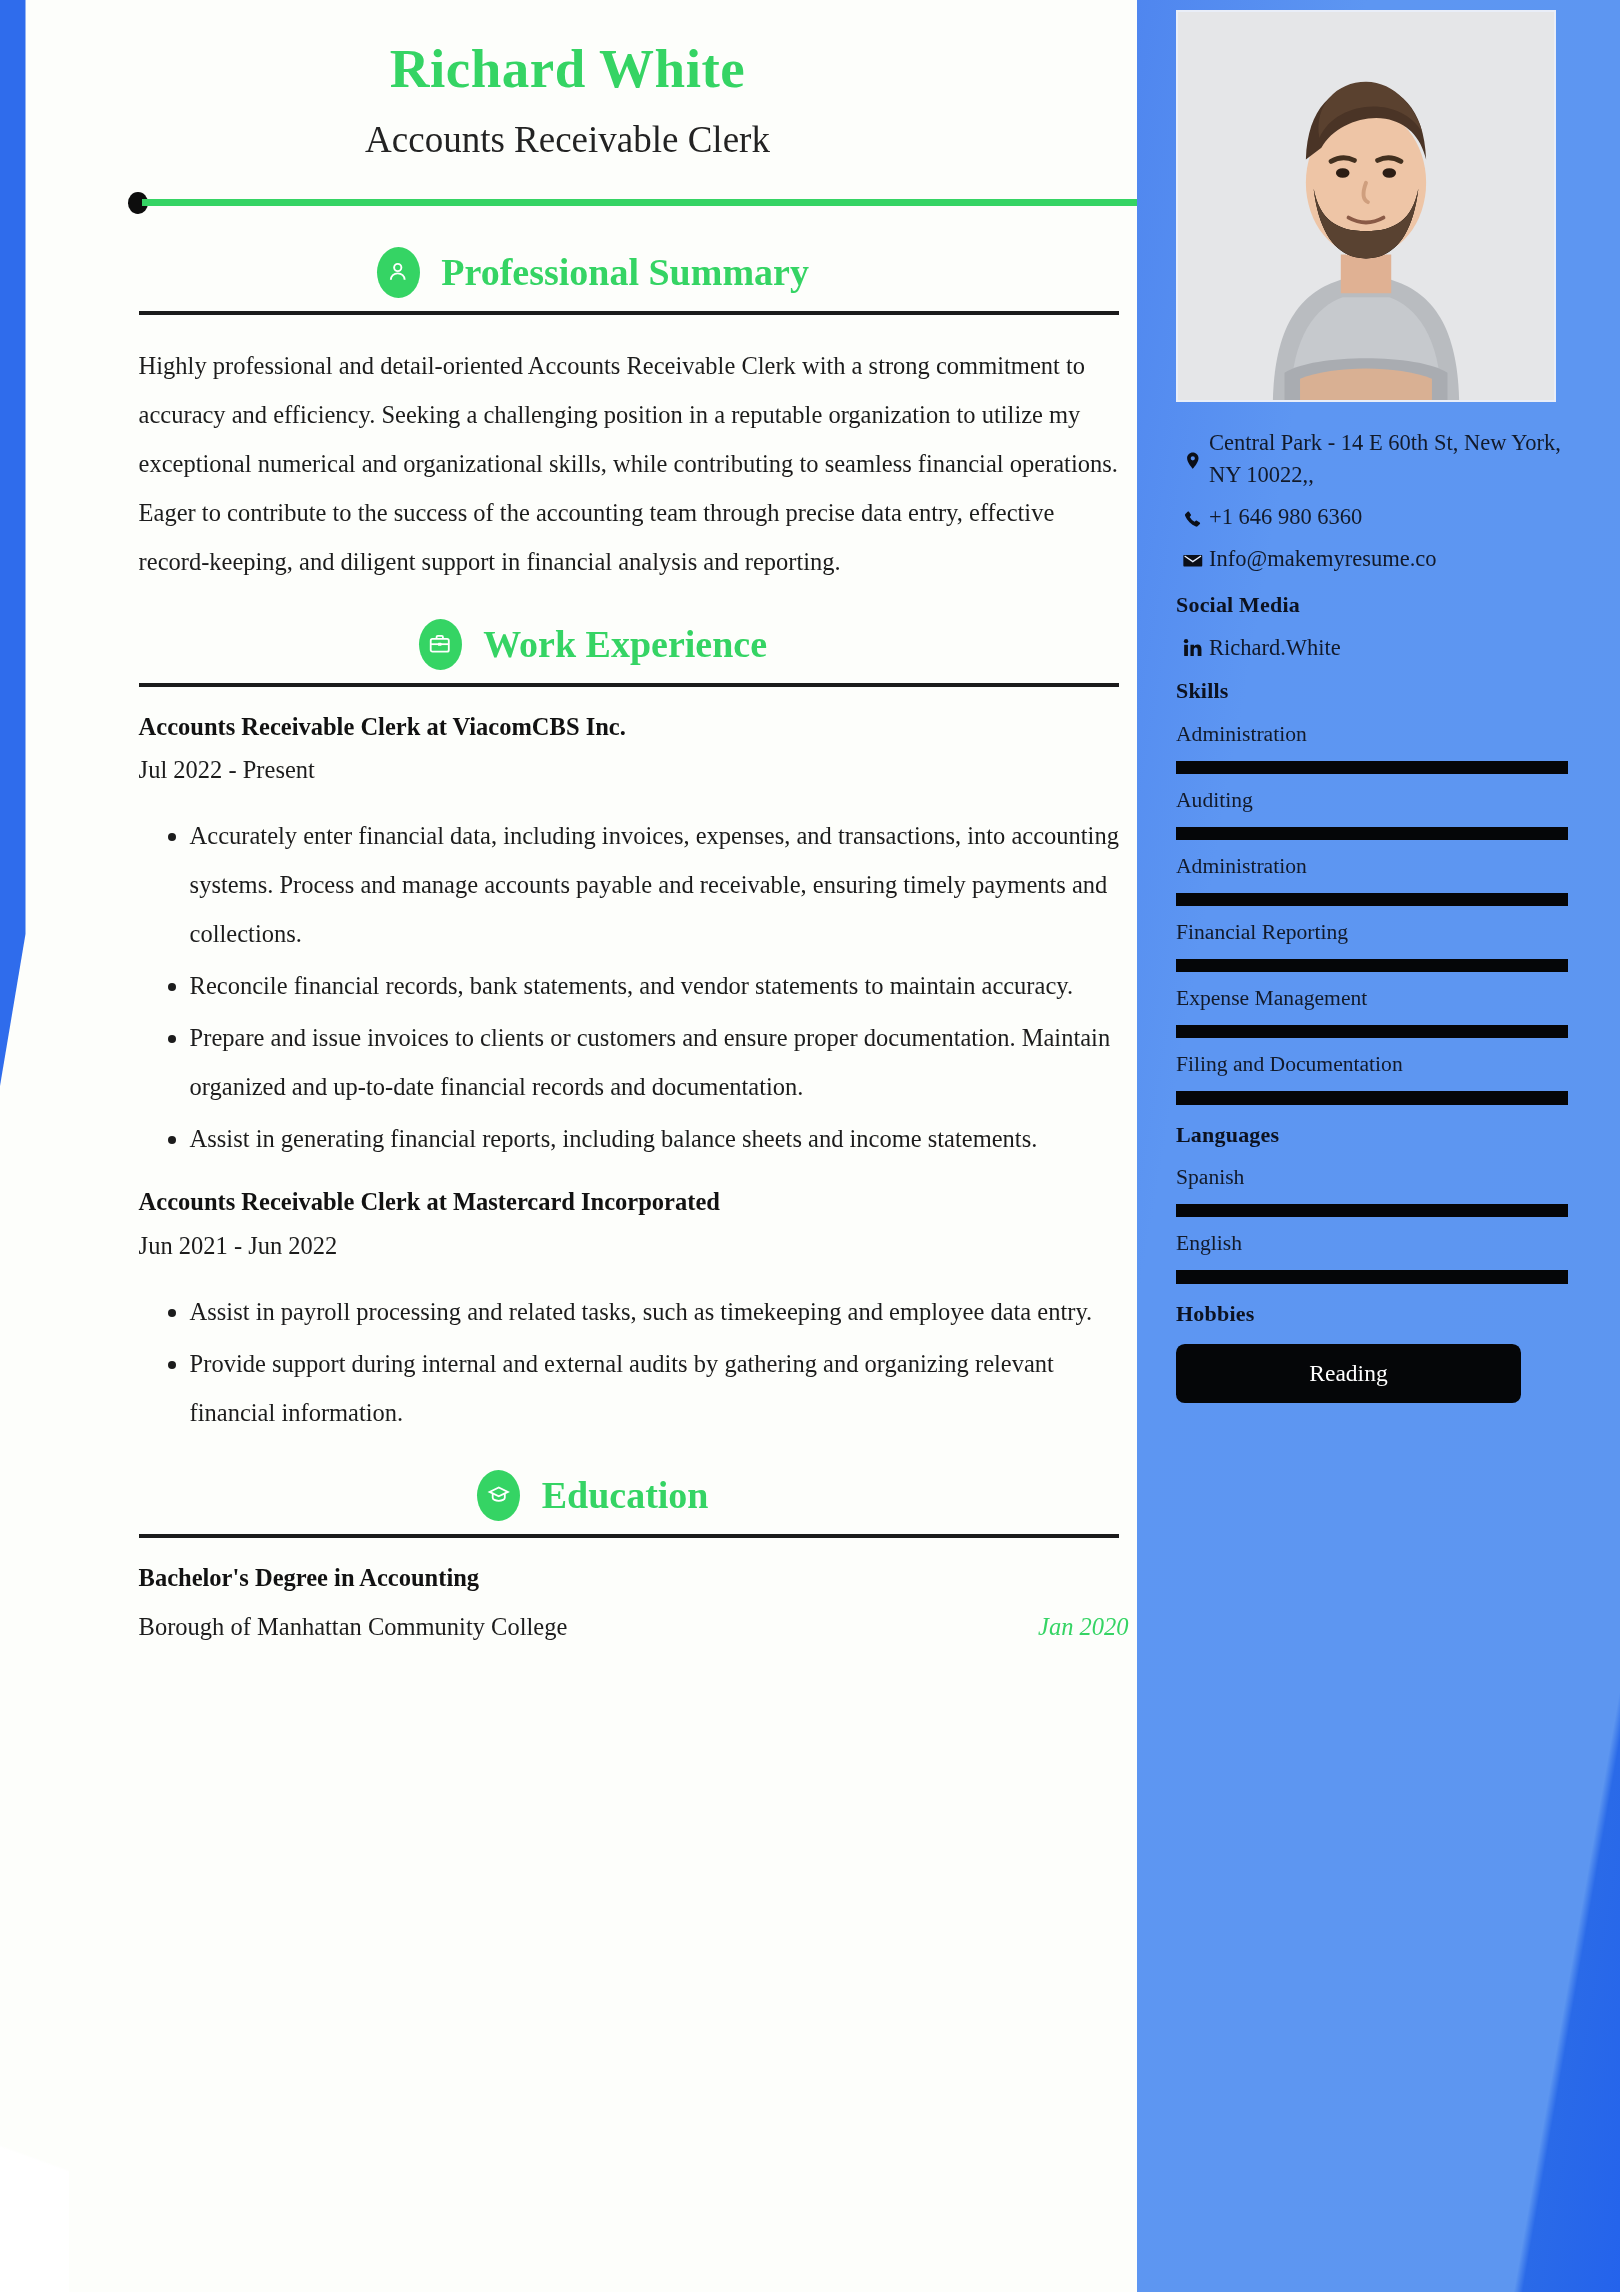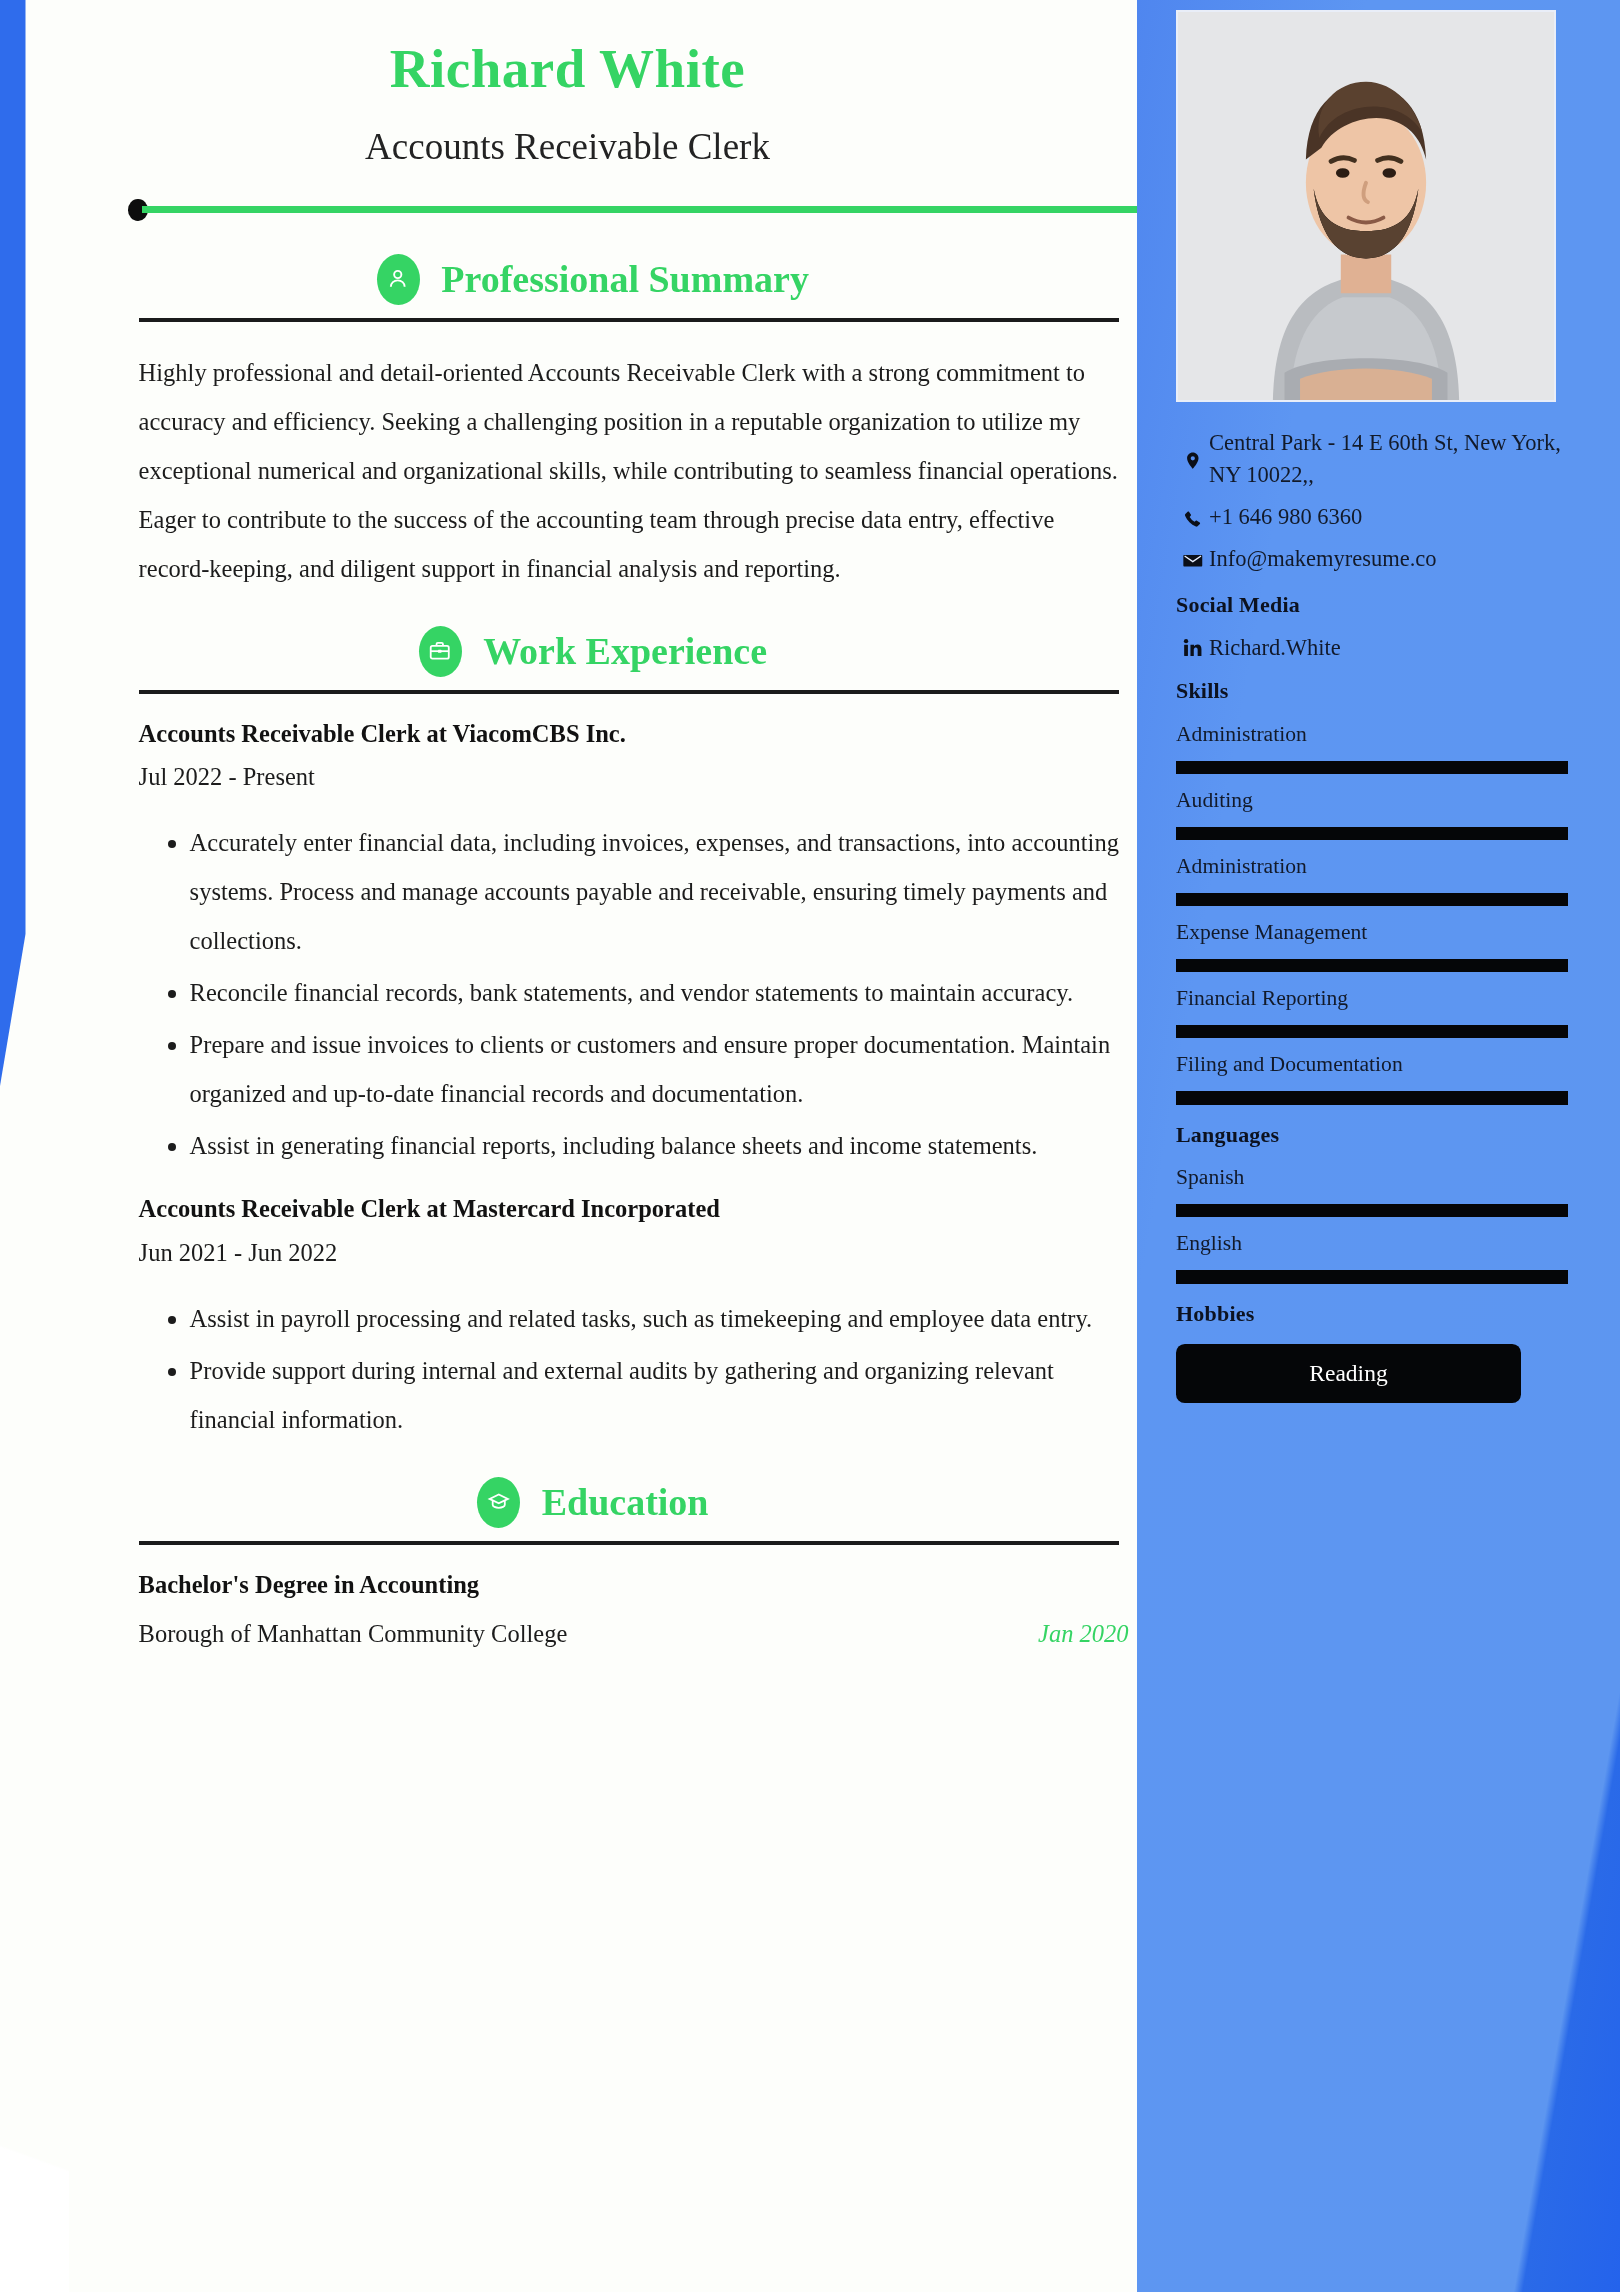--- a/index.html
+++ b/index.html
@@ -147,21 +147,21 @@
     font-size: 55px;
     font-weight: bold;
     color: #35d464;
     letter-spacing: 0.5px;
     padding-right: 29px;
   }
   .job-title {
     text-align: center;
     font-size: 37px;
     color: #232323;
-    margin-top: 25px;
+    margin-top: 18px;
     padding-right: 29px;
   }
 
   .rule-wrap {
     position: relative;
     margin: 31px 0 0 76px;
     width: 1010px;
     height: 21.6px;
   }
   .rule-dot {
@@ -429,27 +429,27 @@
               <div class="skill-fill" style="width: 100%;"></div>
             </div>
         </div>
         <div class="skill-item">
           <div class="skill-name">Administration</div>
           <div class="skill-track">
               <div class="skill-fill" style="width: 100%;"></div>
             </div>
         </div>
         <div class="skill-item">
+          <div class="skill-name">Financial Reporting</div>
+          <div class="skill-track">
+              <div class="skill-fill" style="width: 100%;"></div>
+            </div>
+        </div>
+        <div class="skill-item">
           <div class="skill-name">Expense Management</div>
-          <div class="skill-track">
-              <div class="skill-fill" style="width: 100%;"></div>
-            </div>
-        </div>
-        <div class="skill-item">
-          <div class="skill-name">Financial Reporting</div>
           <div class="skill-track">
               <div class="skill-fill" style="width: 100%;"></div>
             </div>
         </div>
         <div class="skill-item">
           <div class="skill-name">Filing and Documentation</div>
           <div class="skill-track">
               <div class="skill-fill" style="width: 100%;"></div>
             </div>
         </div>

